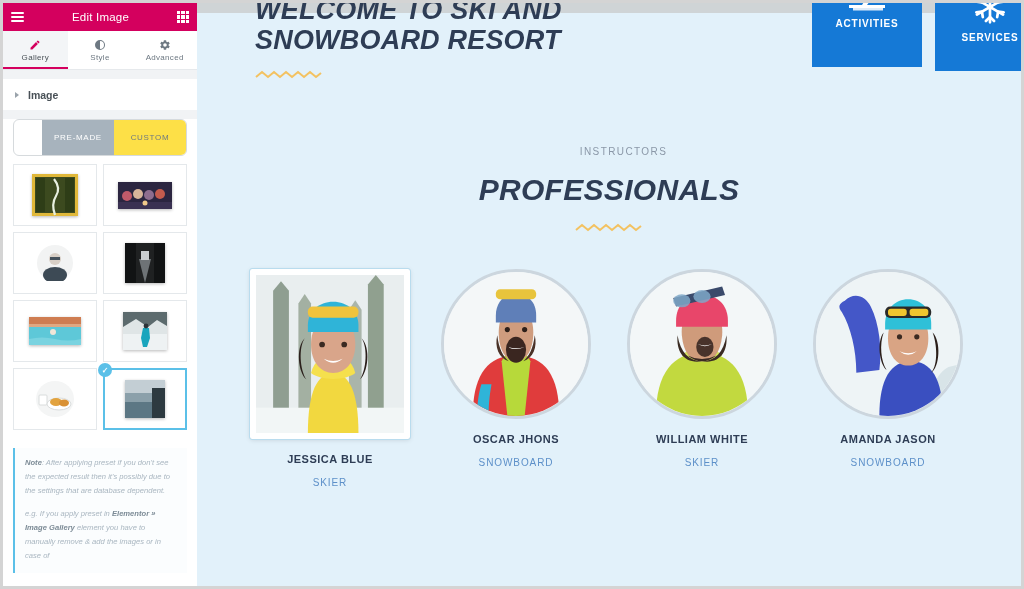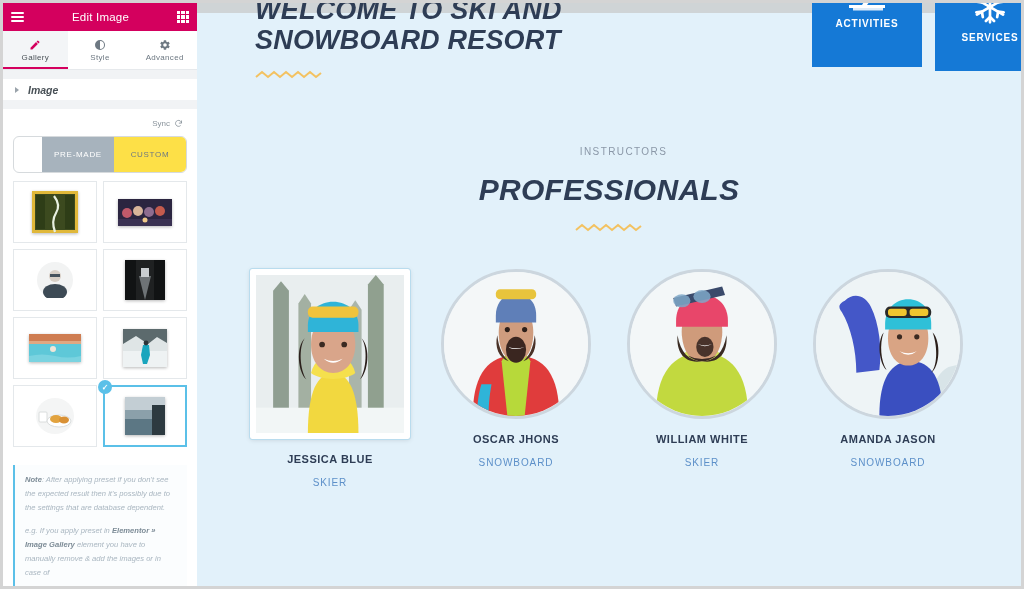--- a/index.html
+++ b/index.html
@@ -55,23 +55,23 @@
   .tab.active .tab-label { color: #495157; }
   .tab.active::after {
     content: ""; position: absolute; left: 0; right: 0; bottom: 0;
     height: 2px; background: #d4005e;
   }
   .tab svg { width: 12px; height: 12px; display:block; }
   .tab-label { line-height: 1; }
 
   .section-sep { height: 9px; background: #f1f3f5; }
   .accordion {
-    height: 21px; background: #fff; display: flex; align-items: center;
+    height: 31px; background: #fff; display: flex; align-items: center;
     gap: 9px; padding: 0 12px; font-size: 10.5px; color: #495157;
-    font-weight: 600; cursor: pointer; font-style: italic;
+    font-weight: 600; cursor: pointer;
   }
   .caret { width: 0; height: 0; }
   .caret.right { border-left: 4px solid #9aa3ab; border-top: 3.5px solid transparent; border-bottom: 3.5px solid transparent; }
   .caret.down  { border-top: 4px solid #9aa3ab; border-left: 3.5px solid transparent; border-right: 3.5px solid transparent; }
 
   .presets-body { background: #fff; padding: 0 10px 8px; }
   .sync-row {
     display: flex; justify-content: flex-end; align-items: center;
     gap: 4px; padding: 10px 4px 8px 0;
     font-size: 8px; color: #8a949c; cursor: pointer;
@@ -233,27 +233,20 @@
 
     <div class="section-sep"></div>
     <div class="accordion">
       <span class="caret right"></span>
       <span>Image</span>
     </div>
     <div class="section-sep"></div>
 
     <div class="presets-body">
 
-      <div class="sync-row">
-        <span>Sync</span>
-        <svg viewBox="0 0 24 24" fill="none" stroke="#8a949c" stroke-width="2.2">
-          <path d="M20 11a8 8 0 10-2.3 6.3"></path>
-            <path d="M20 4v7h-7"></path>
-        </svg>
-      </div>
 
       <div class="seg">
         <div class="on">PRE-MADE</div>
         <div>CUSTOM</div>
       </div>
 
       <div class="preset-grid">
 
         <div class="preset">
           <svg class="thumb" width="46" height="42" viewBox="0 0 46 42">

